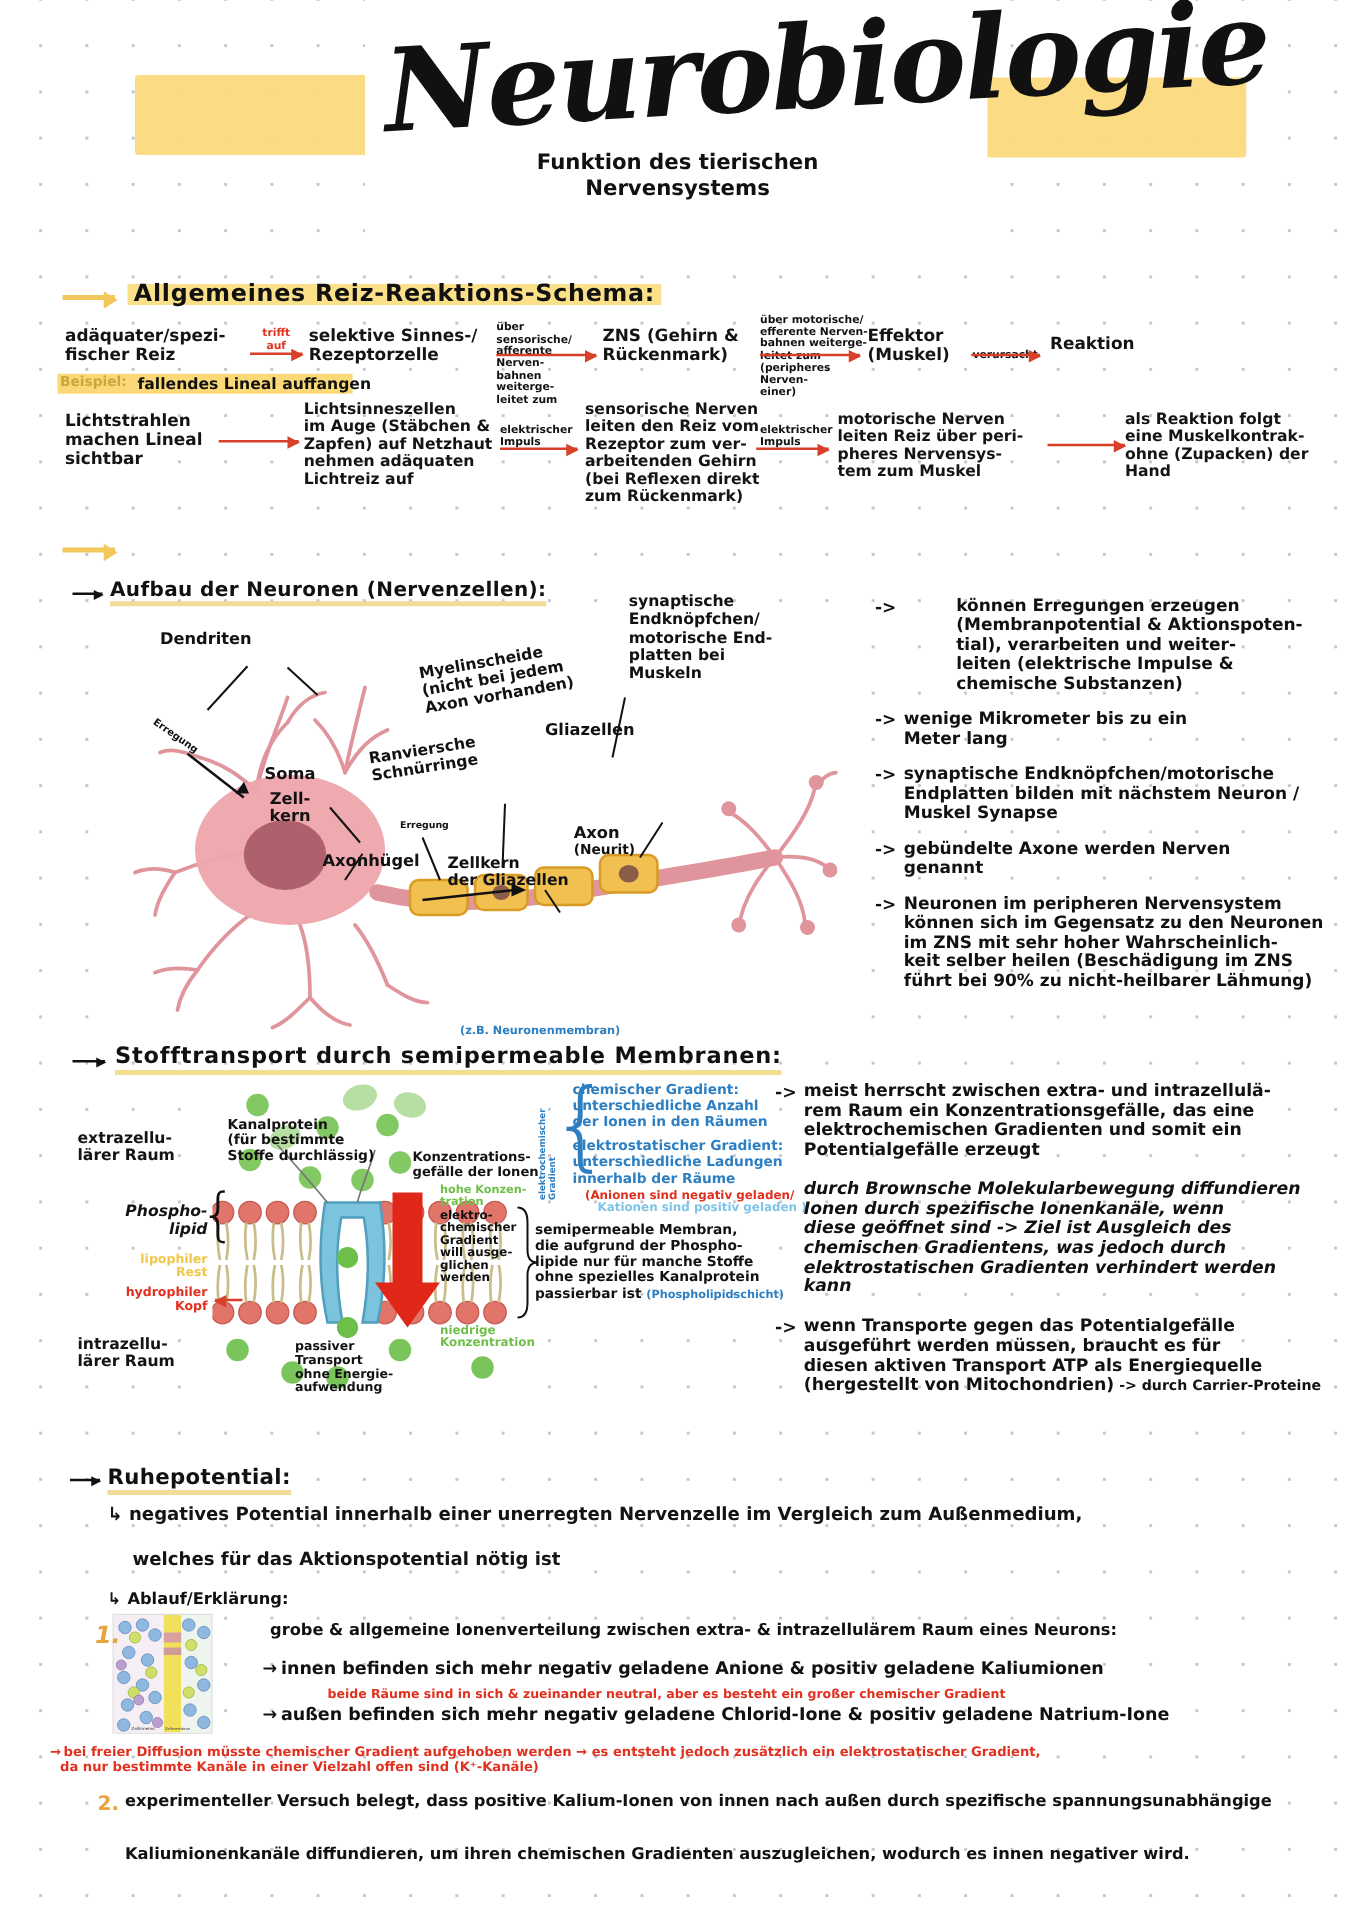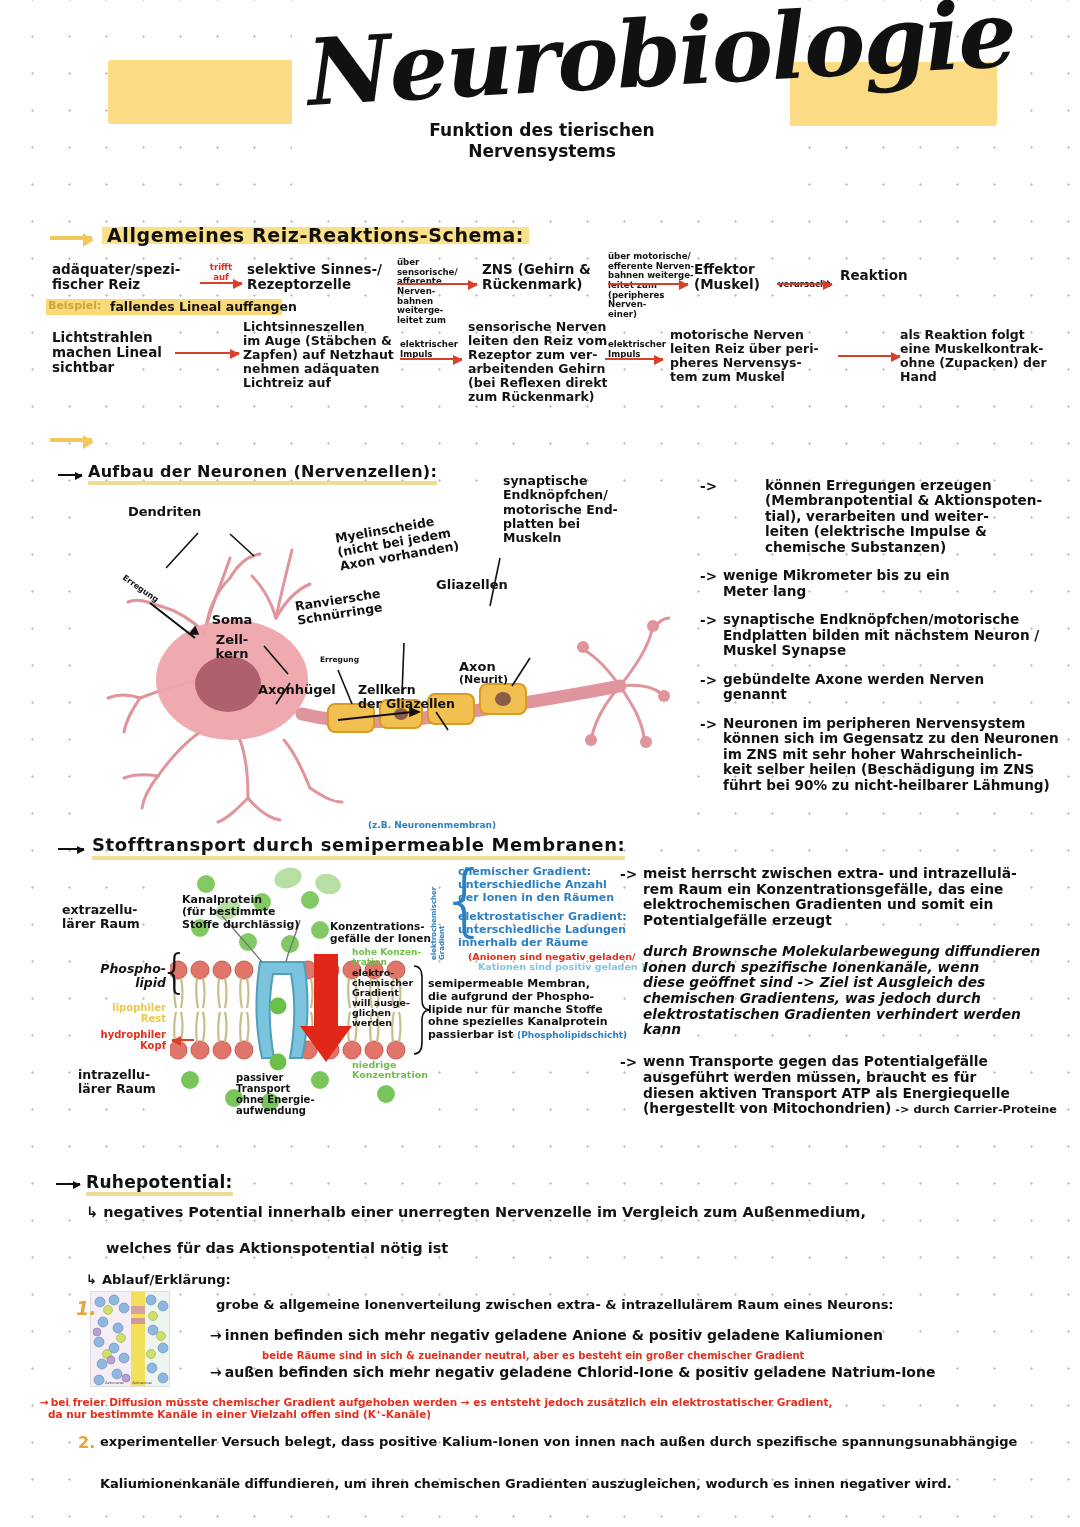--- a/index.html
+++ b/index.html
@@ -502,21 +502,21 @@
   <div class="abs brace" style="left:160px;top:953px;font-size:46px;line-height:.8;">{</div>
   <div class="abs tiny yellow" style="left:104px;top:1002px;font-size:10px;line-height:1.1;text-align:right;width:62px;">
     <div>lipophiler</div>
     <div>Rest</div>
   </div>
   <div class="abs tiny red" style="left:98px;top:1029px;font-size:10px;line-height:1.1;text-align:right;width:68px;">
     <div>hydrophiler</div>
     <div>Kopf</div>
   </div>
   <div class="arrow-r abs" style="left:172px;top:1039px;width:22px;transform:scaleX(-1);"></div>
-  <div class="abs txt" style="left:78px;top:1068px;font-size:12.5px;line-height:1.12;">
+  <div class="abs txt" style="left:62px;top:1068px;font-size:12.5px;line-height:1.12;">
     <div>intrazellu-</div>
     <div>lärer Raum</div>
   </div>
   <div class="abs small" style="left:182px;top:882px;font-size:11px;line-height:1.12;font-weight:700;margin-top:12px;">
     <div>Kanalprotein</div>
     <div>(für bestimmte</div>
     <div>Stoffe durchlässig)</div>
   </div>
   <div class="abs small" style="left:330px;top:921px;font-size:10.5px;line-height:1.12;font-weight:700;">
     <div>Konzentrations-</div>

